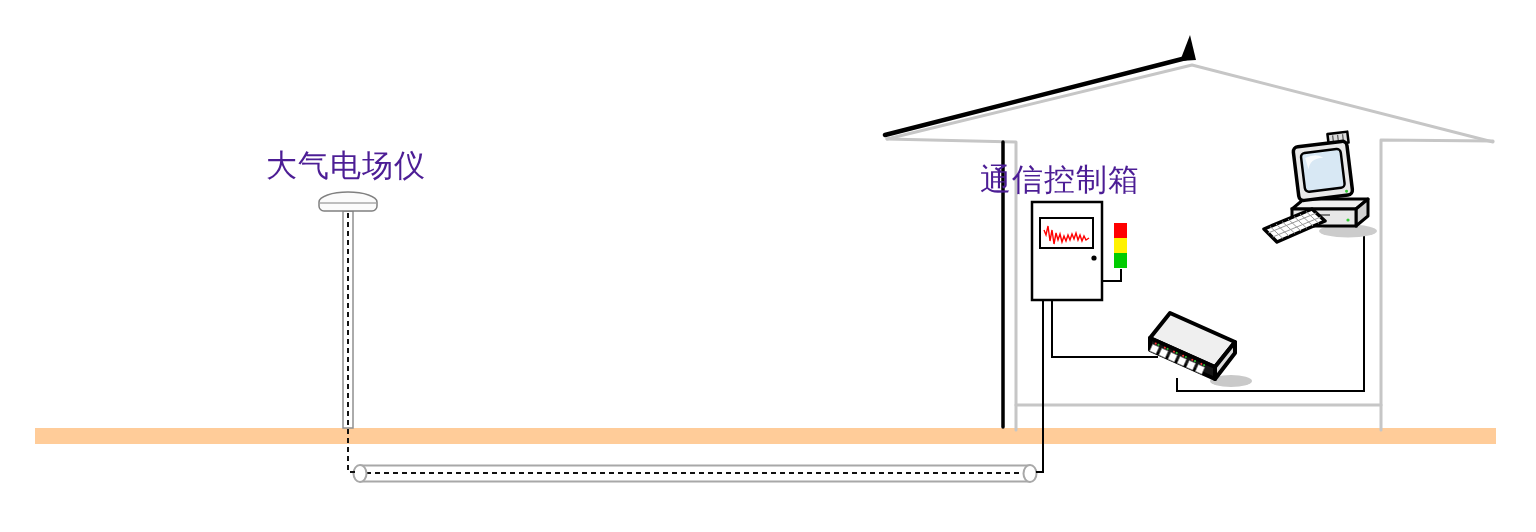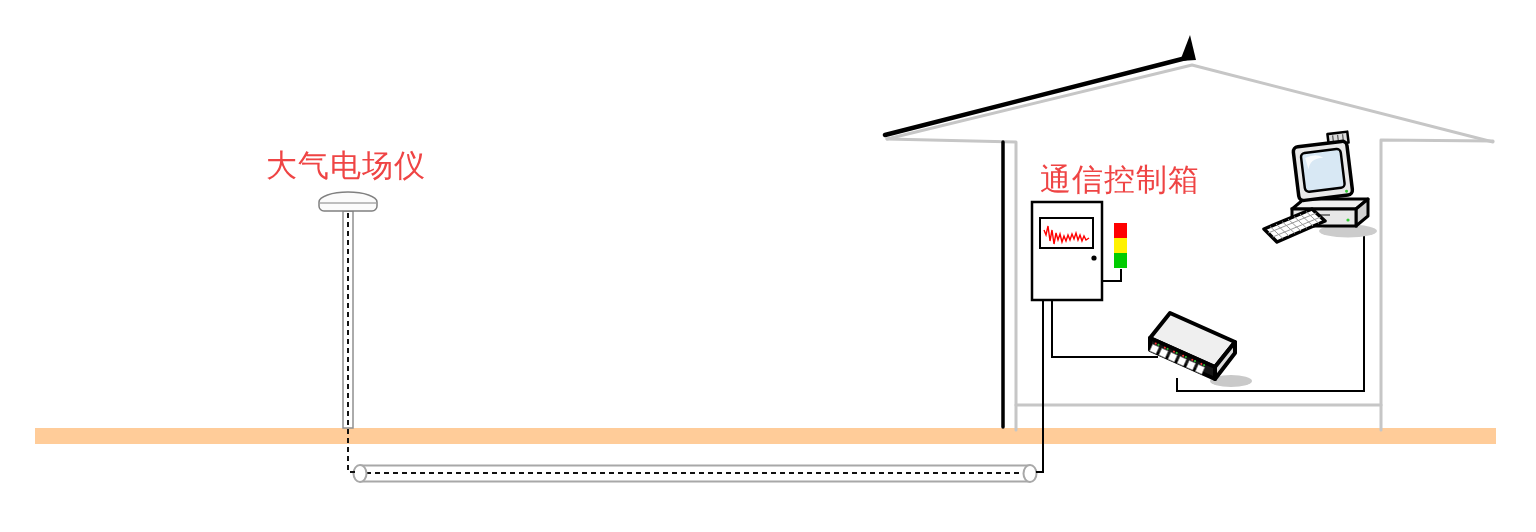--- a/index.html
+++ b/index.html
@@ -9,21 +9,21 @@
     background:#fff;
     overflow:hidden;
     font-family:"Liberation Serif","DejaVu Serif",serif;
   }
   #stage svg{position:absolute;left:0;top:0;}
   .label{
     position:absolute;
     font-size:31px;
     line-height:1.1;
     letter-spacing:1px;
-    color:#ef4444;
+    color:#4c1d95;
     white-space:nowrap;
   }
 </style>
 </head>
 <body>
 
 <div id="stage">
 
   <svg width="1536" height="532" viewBox="0 0 1536 532">
 
@@ -139,16 +139,16 @@
         <line x1="1288" y1="219" x2="1301" y2="231" stroke="#999" stroke-width="1"></line>
         <line x1="1294" y1="216.5" x2="1307" y2="228.5" stroke="#999" stroke-width="1"></line>
         <line x1="1300" y1="214" x2="1313" y2="226" stroke="#999" stroke-width="1"></line>
         <line x1="1306" y1="211.5" x2="1319" y2="223.5" stroke="#999" stroke-width="1"></line>
       </g>
     </g>
   </svg>
 
   <div class="label" style="left:266px;top:149px">大气电场仪</div>
 
-  <div class="label" style="left:1040px;top:163px">通信控制箱</div>
+  <div class="label" style="left:980px;top:163px">通信控制箱</div>
 
 
 </div>
 
 </body></html>

